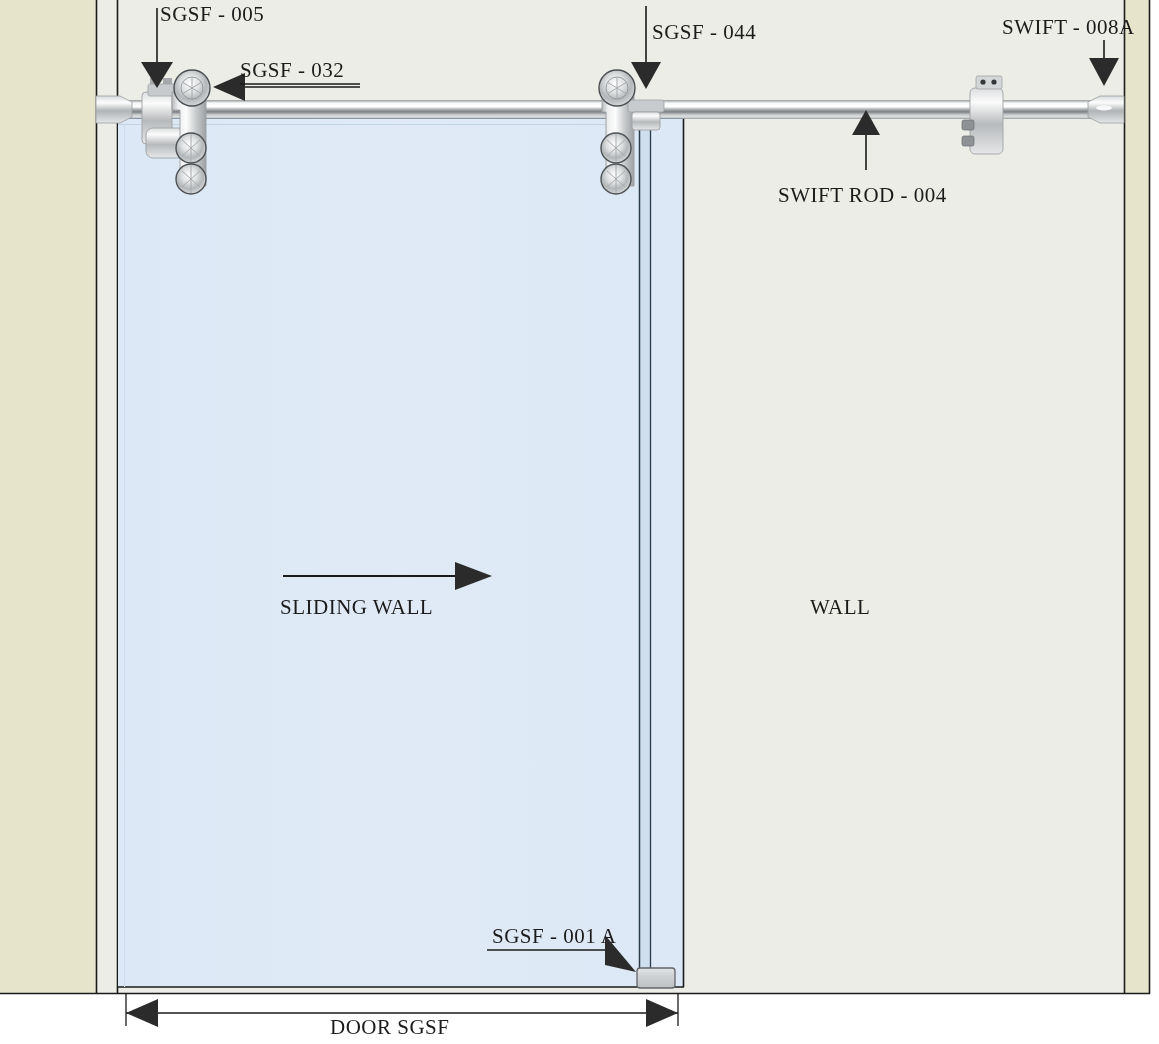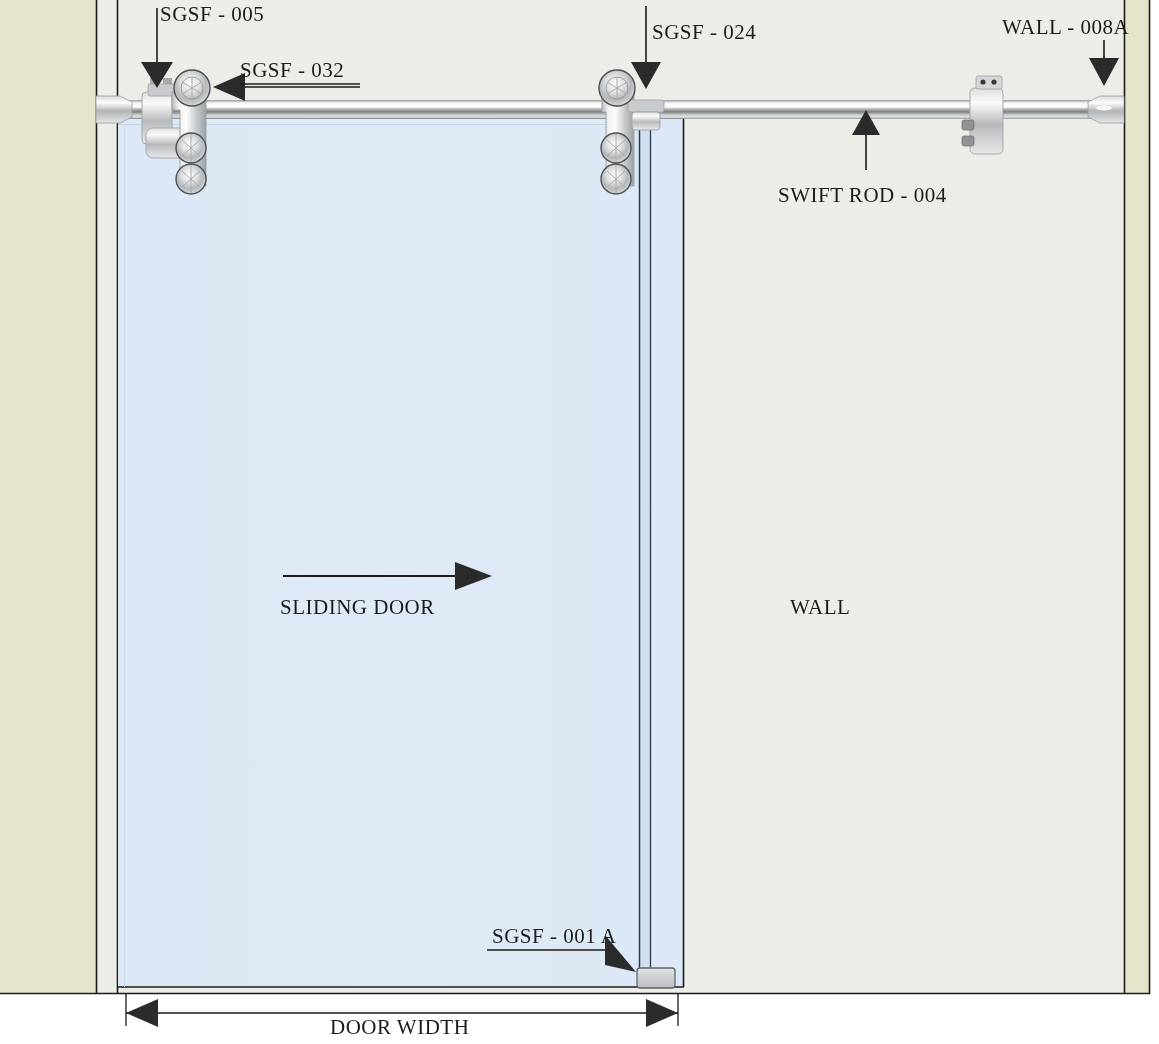--- a/index.html
+++ b/index.html
@@ -224,21 +224,21 @@
       <line x1="240" y1="84" x2="360" y2="84" stroke="#1b1b1b" stroke-width="1.4"></line>
     </g>
 
     <g>
       <line x1="487" y1="950" x2="487" y2="950" stroke="#1b1b1b" stroke-width="1.4"></line>
     </g>
   </svg>
 
   <div class="lbl lbl-24" style="left:160px;top:2px;">SGSF - 005</div>
   <div class="lbl lbl-24" style="left:240px;top:58px;">SGSF - 032</div>
-  <div class="lbl lbl-24" style="left:652px;top:20px;">SGSF - 024</div>
-  <div class="lbl lbl-24" style="left:1002px;top:15px;">WALL - 008A</div>
+  <div class="lbl lbl-24" style="left:652px;top:20px;">SGSF - 044</div>
+  <div class="lbl lbl-24" style="left:1002px;top:15px;">SWIFT - 008A</div>
   <div class="lbl lbl-24" style="left:778px;top:183px;">SWIFT ROD - 004</div>
-  <div class="lbl lbl-24" style="left:280px;top:595px;">SLIDING DOOR</div>
-  <div class="lbl lbl-24" style="left:790px;top:595px;">WALL</div>
+  <div class="lbl lbl-24" style="left:280px;top:595px;">SLIDING WALL</div>
+  <div class="lbl lbl-24" style="left:810px;top:595px;">WALL</div>
   <div class="lbl lbl-24" style="left:492px;top:924px;">SGSF - 001 A</div>
-  <div class="lbl lbl-24" style="left:330px;top:1015px;">DOOR WIDTH</div>
+  <div class="lbl lbl-24" style="left:330px;top:1015px;">DOOR SGSF</div>
 
 </div>
 
 </body></html>

